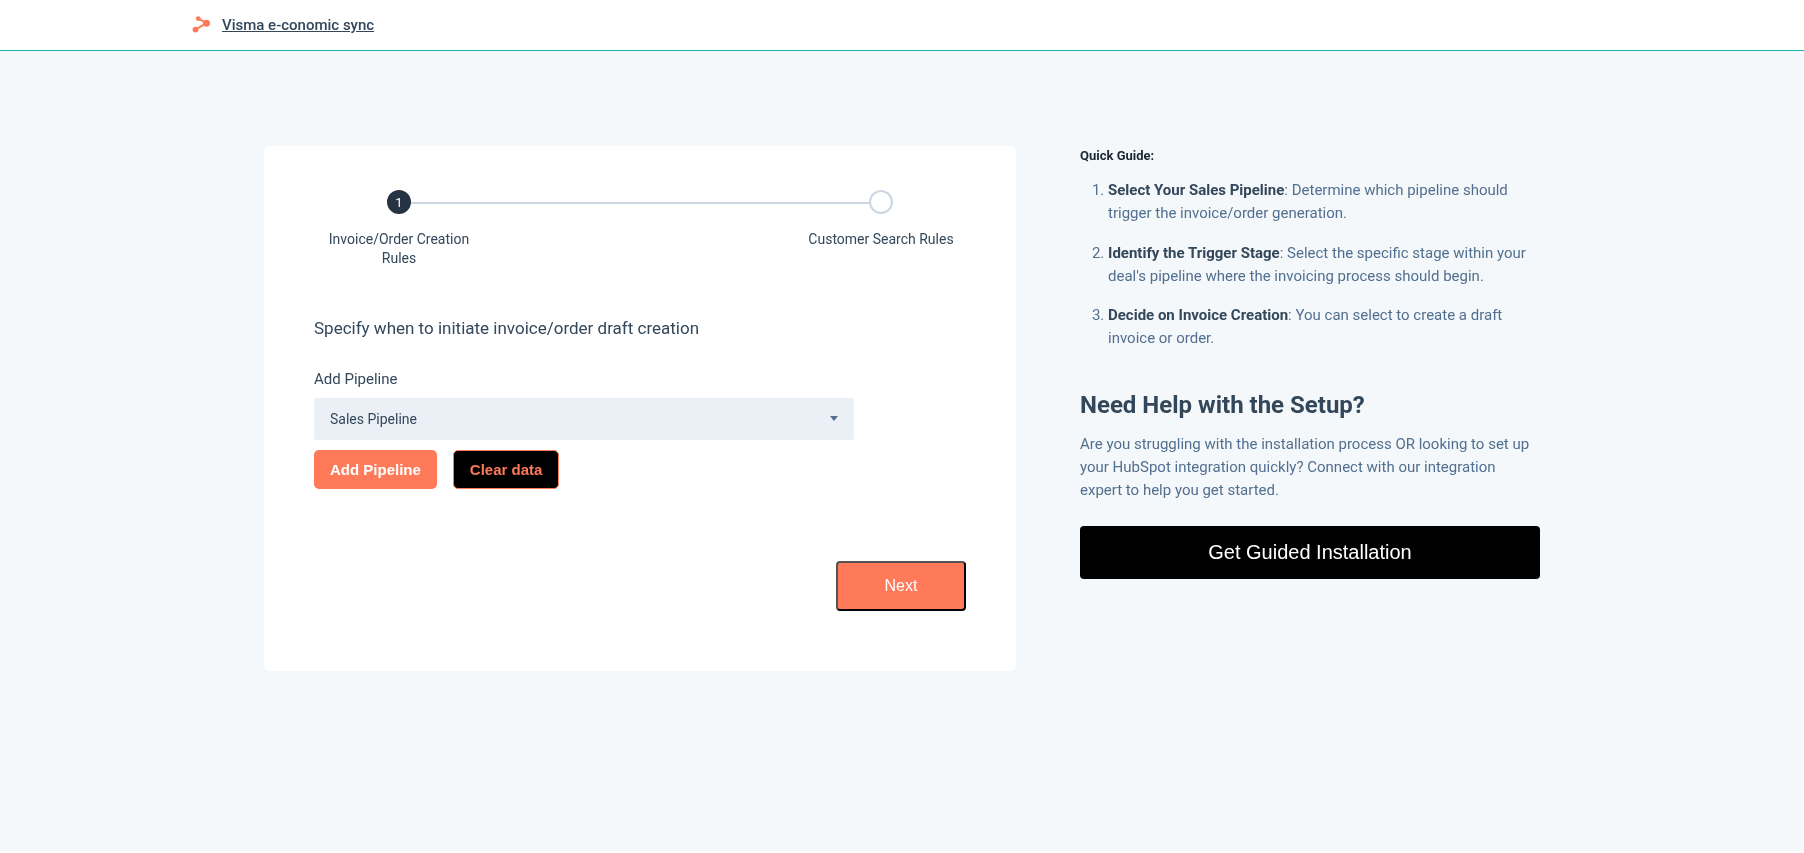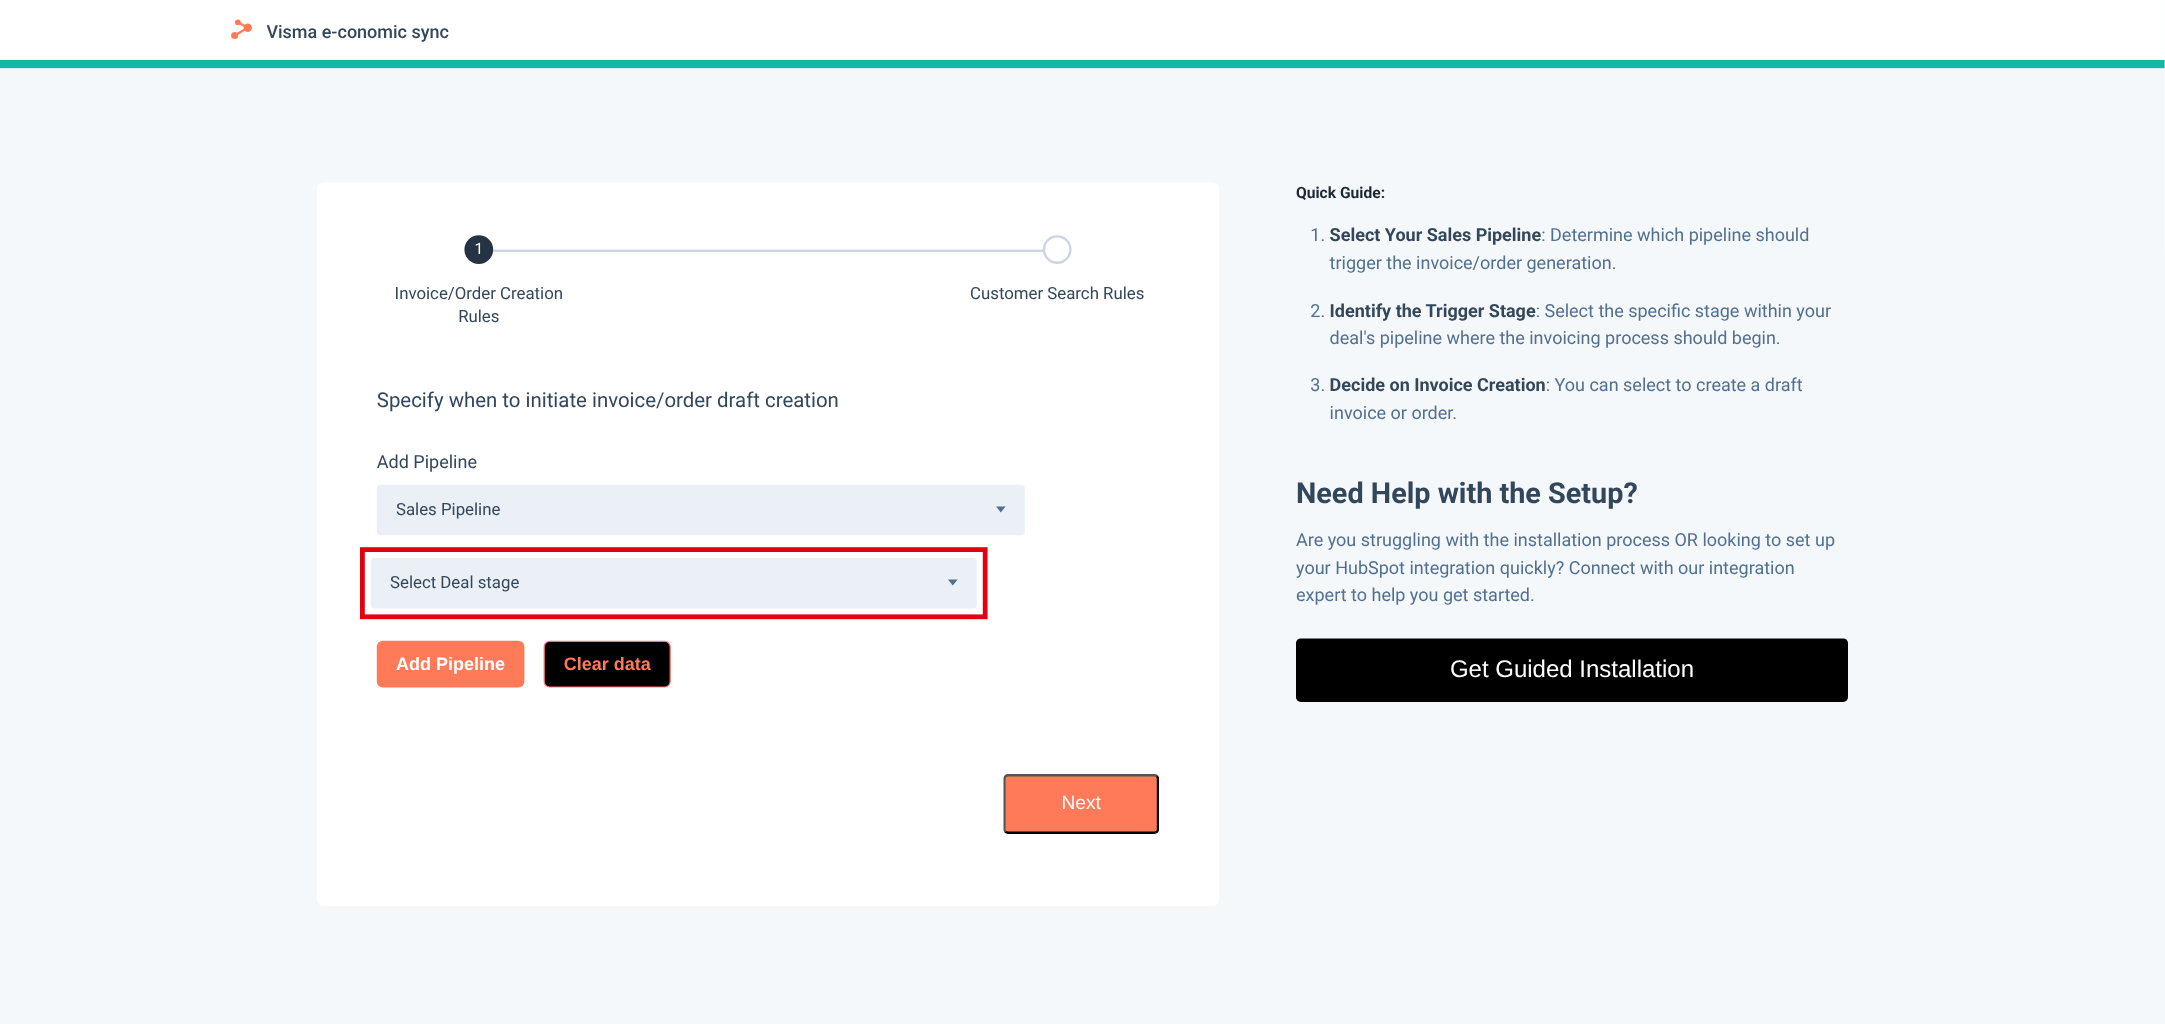--- a/index.html
+++ b/index.html
@@ -1,17 +1,17 @@
 <!DOCTYPE html>
 <html><head>
 <meta charset="utf-8">
 <style>
   * { box-sizing: border-box; margin: 0; padding: 0; }
   body { font-family: -apple-system, BlinkMacSystemFont, "Segoe UI", Roboto, "Helvetica Neue", Arial, sans-serif; background: #fff; color: #33475b; }
-  .header { display: flex; align-items: flex-end; padding: 14px 0 14px 190px; border-bottom: 7px solid #14b8a6; }
+  .header { display: flex; align-items: center; padding: 14px 0 14px 190px; border-bottom: 1px solid #14b8a6; text-decoration: underline; }
   .logo-icon { width: 22px; height: 22px; margin-right: 10px; position: relative; }
   .logo-icon svg { width: 22px; height: 22px; }
   .header-title { font-size: 15px; color: #33475b; font-weight: 500; }
 
   .page-bg { background: #f5f8fa; min-height: calc(100vh - 53px); padding-top: 95px; display: flex; justify-content: center; }
   .page-inner { display: flex; width: 1276px; gap: 64px; align-items: flex-start; }
 
   .card { background: #fff; border-radius: 6px; width: 752px; padding: 44px 50px 60px 50px; position: relative; }
 
   .stepper { display: flex; align-items: flex-start; justify-content: space-between; position: relative; margin-bottom: 50px; padding: 0 10px; }
@@ -81,26 +81,20 @@
 
       <div class="section-sub">Specify when to initiate invoice/order draft creation</div>
 
       <div class="field-label">Add Pipeline</div>
 
       <div class="select">
         <span>Sales Pipeline</span>
         <span class="caret"></span>
       </div>
 
-      <div class="select-highlight">
-        <div class="select">
-          <span>Select Deal stage</span>
-          <span class="caret"></span>
-        </div>
-      </div>
 
       <div class="btn-row">
         <button class="btn btn-primary-light">Add Pipeline</button>
         <button class="btn btn-outline">Clear data</button>
       </div>
 
       <div class="next-row">
         <button class="btn-next">Next</button>
       </div>
 

